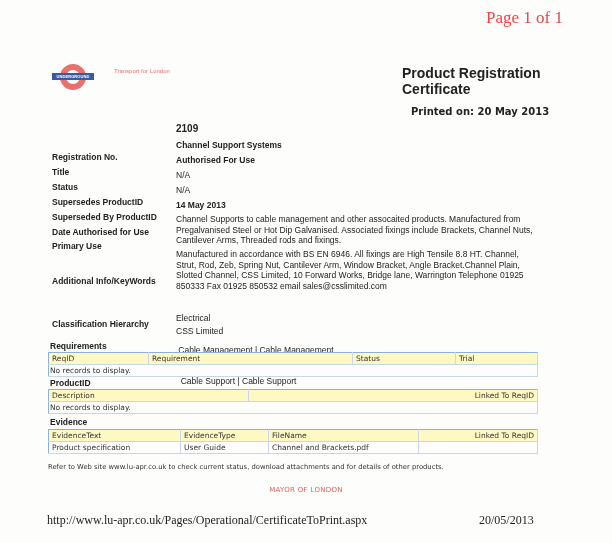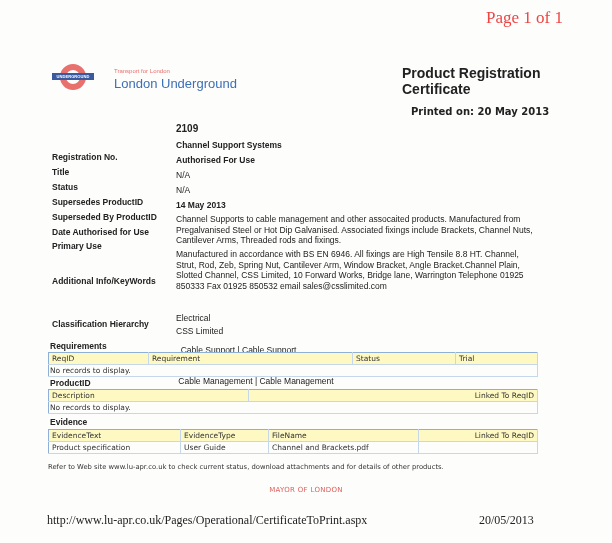--- a/index.html
+++ b/index.html
@@ -47,21 +47,20 @@
   </style>
 </head>
 <body>
 
 <div class="abs serif" id="page-num">Page 1 of 1</div>
 
 <div class="abs" id="logo">
   <div id="roundel"></div>
   <div id="roundel-bar">UNDERGROUND</div>
   <div id="tfl">Transport for London</div>
-  <div id="lu">London Underground</div>
 </div>
 
 <div class="abs" id="doc-title">
   <div>Product Registration</div>
   <div>Certificate</div>
 </div>
 <div class="abs" id="printed">Printed on: 20 May 2013</div>
 
 <div class="label" style="top:125px">Registration No.</div>
 <div class="value b" id="reg-val" style="top:124px">2109</div>
@@ -83,22 +82,22 @@
 
 <div class="label" style="top:214px">Primary Use</div>
 <div class="value" style="top:214px">Channel Supports to cable management and other assocaited products. Manufactured from Pregalvanised Steel or Hot Dip Galvanised. Associated fixings include Brackets, Channel Nuts, Cantilever Arms, Threaded rods and fixings.</div>
 
 <div class="label" style="top:249px">Additional Info/KeyWords</div>
 <div class="value" style="top:249px">Manufactured in accordance with BS EN 6946. All fixings are High Tensile 8.8 HT. Channel, Strut, Rod, Zeb, Spring Nut, Cantilever Arm, Window Bracket, Angle Bracket.Channel Plain, Slotted Channel, CSS Limited, 10 Forward Works, Bridge lane, Warrington Telephone 01925 850333 Fax 01925 850532 email sales@csslimited.com</div>
 
 <div class="label" style="top:292px">Classification Hierarchy</div>
 <div class="value" style="top:292px; white-space:pre;">
   <div>Electrical</div>
+  <div> Cable Management | Cable Management</div>
   <div>  Cable Support | Cable Support</div>
-  <div> Cable Management | Cable Management</div>
 </div>
 
 <div class="label" style="top:326px">Manufactured By</div>
 <div class="value" style="top:326px">CSS Limited</div>
 
 <div class="section" style="top:341px">Requirements</div>
 <table class="grid" style="top:352px">
   <colgroup>
       <col style="width:100px">
       <col style="width:204px">

